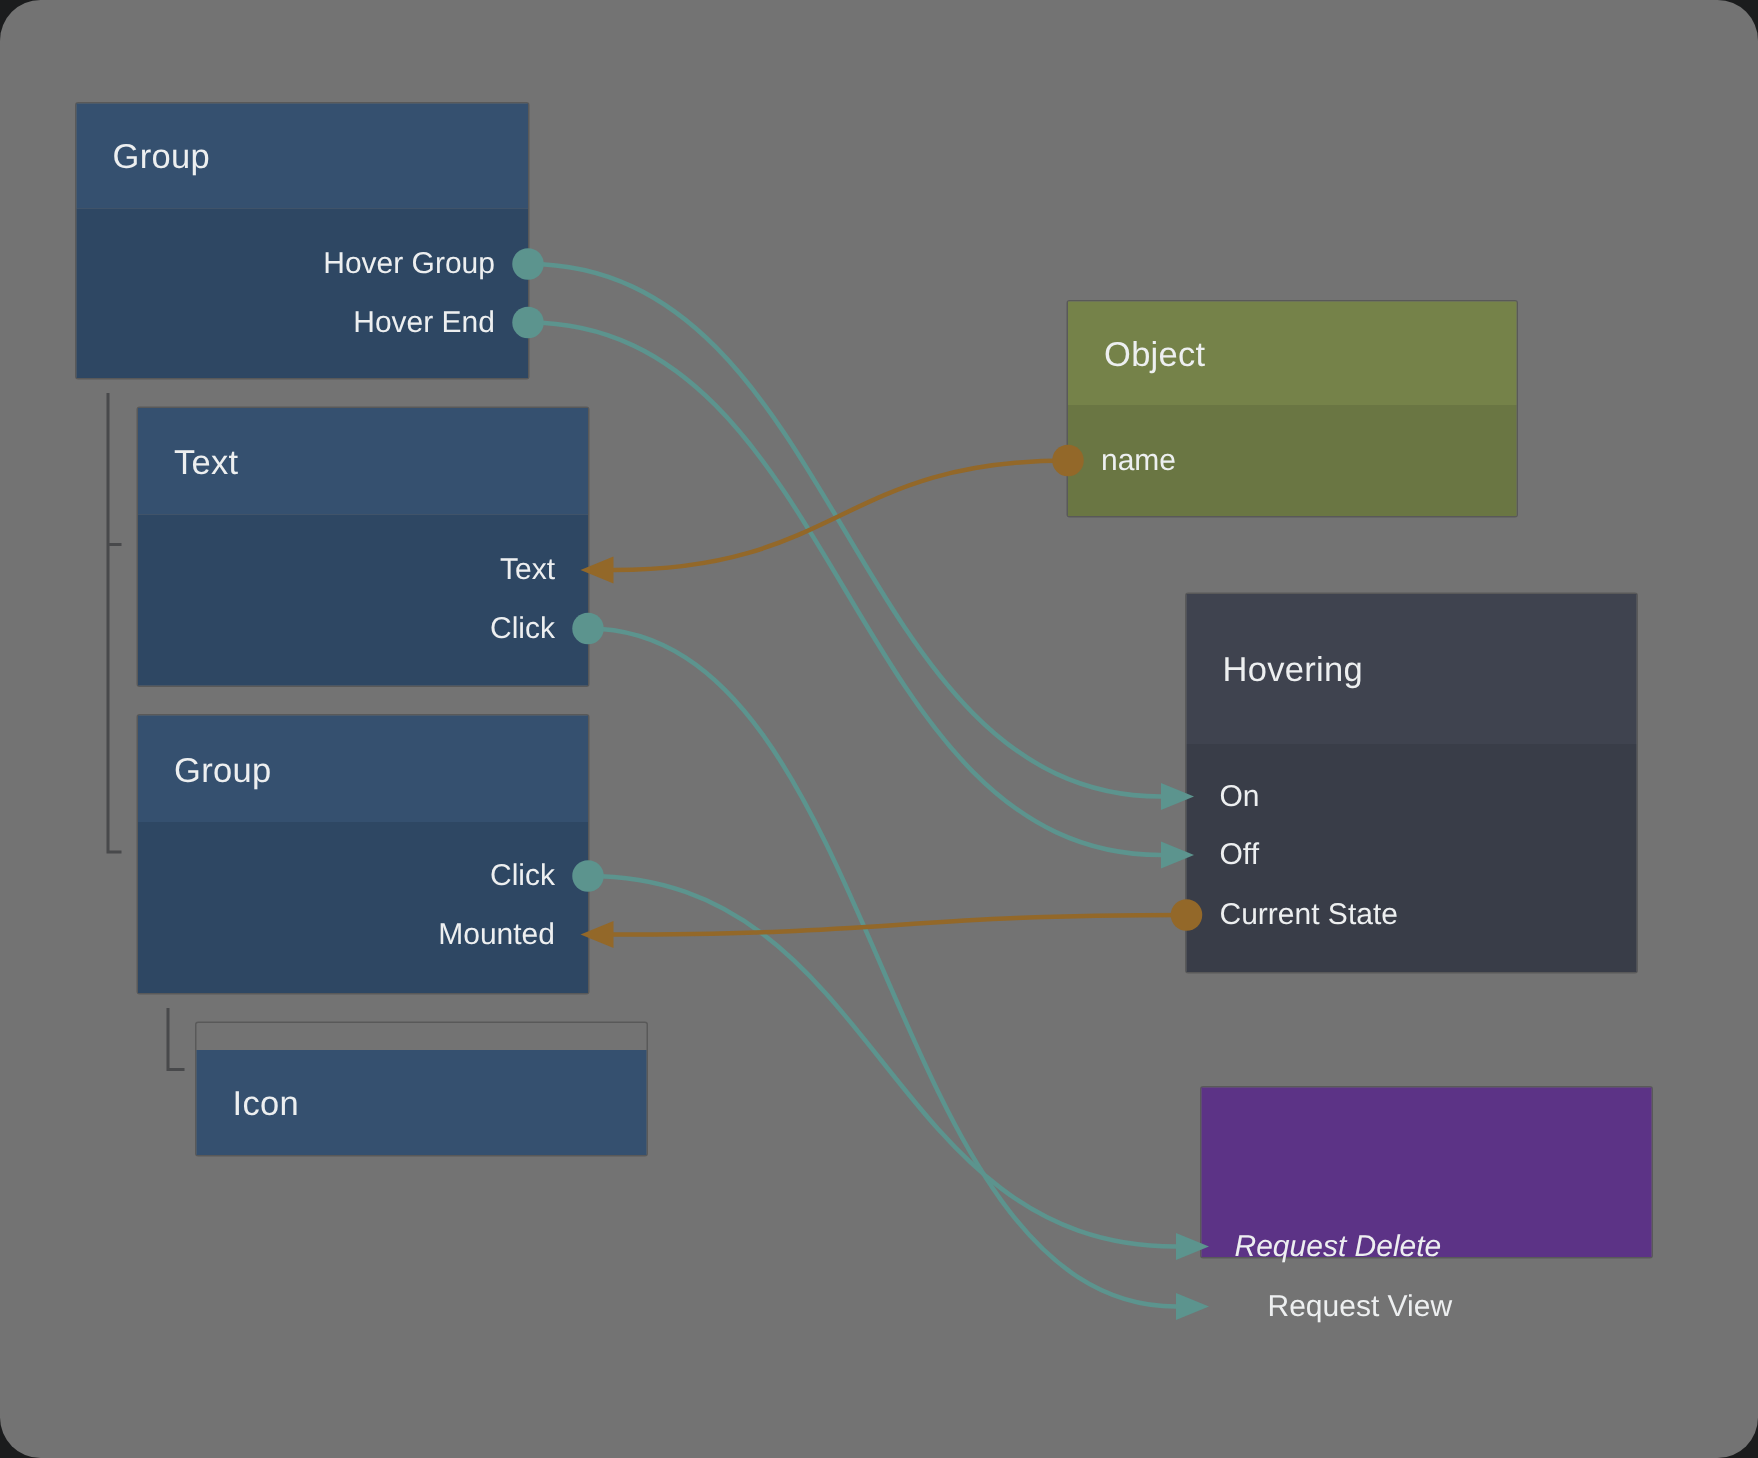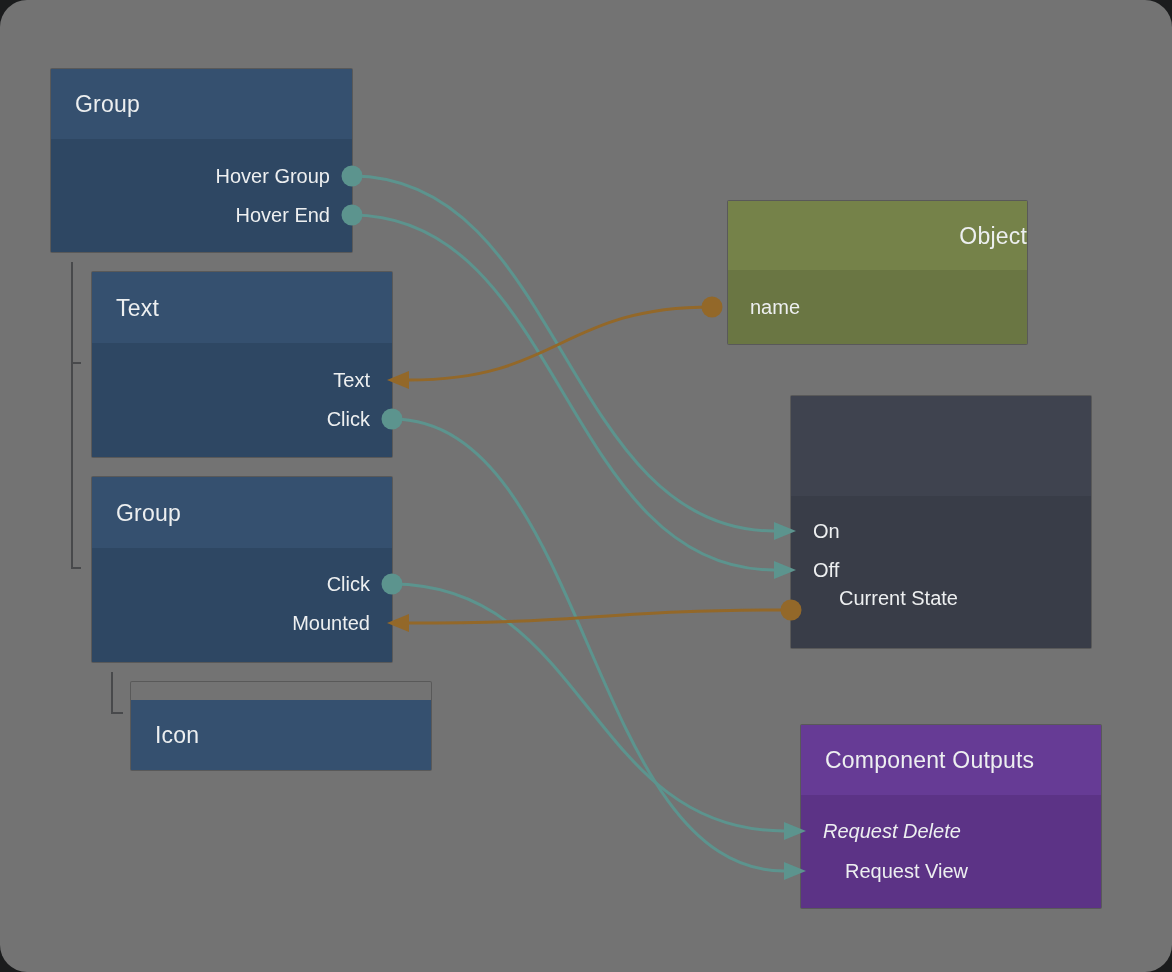--- a/index.html
+++ b/index.html
@@ -66,39 +66,37 @@
         </div>
         <div class="node-body" style="height: 114px; background: rgb(46, 71, 99);"></div>
         <div class="port-label right" style="top: 92px;">Click</div>
         <div class="port-label right" style="top: 131px;">Mounted</div>
       </div>
       <div class="node" style="left: 131px; top: 682px; width: 300px;">
         <div class="node-header" style="height: 70px; background: rgb(53, 80, 111); margin-top: 18px;">
           <div class="node-title">Icon</div>
         </div>
       </div>
-      <div class="node" style="left: 728px; top: 201px; width: 299px; text-align: right;">
+      <div class="node" style="left: 712px; top: 201px; width: 299px;">
         <div class="node-header" style="height: 69px; background: rgb(117, 130, 73);">
           <div class="node-title">Object</div>
         </div>
         <div class="node-body" style="height: 74px; background: rgb(106, 118, 67);"></div>
         <div class="port-label left" style="top: 91px;">name</div>
       </div>
       <div class="node" style="left: 791px; top: 396px; width: 300px;">
         <div class="node-header" style="height: 100px; background: rgb(63, 67, 79);">
+          <div class="node-title">Hovering</div>
         </div>
         <div class="node-body" style="height: 152px; background: rgb(57, 61, 72);"></div>
         <div class="port-label left" style="top: 120px;">On</div>
         <div class="port-label left" style="top: 159px;">Off</div>
-        <div class="port-label left" style="top: 187px; margin-left: 26px;">Current State</div>
+        <div class="port-label left" style="top: 199px;">Current State</div>
       </div>
       <div class="node" style="left: 801px; top: 725px; width: 300px;">
-        <div class="node-header" style="height: 70px; background: rgb(102, 59, 149);">
-          <div class="node-title">Component Outputs</div>
-        </div>
         <div class="node-body" style="height: 113px; background: rgb(92, 51, 134);"></div>
         <div class="port-label left" style="top: 91px; font-style: italic;">Request Delete</div>
         <div class="port-label left" style="top: 131px; margin-left: 22px;">Request View</div>
       </div>
     </div>
   <svg class="layer" id="wires" width="1172" height="972">
       <path d="M72 262 V568 H81 M72 363 H81" fill="none" stroke="#48494b" stroke-width="2"></path>
       <path d="M112 672 V713 H123" fill="none" stroke="#48494b" stroke-width="2"></path>
       <path d="M352 176 C563 176, 563 531, 774 531" fill="none" stroke="#5c948e" stroke-width="3" stroke-linecap="round"></path>
       <path d="M352 215 C563 215, 563 570, 774 570" fill="none" stroke="#5c948e" stroke-width="3" stroke-linecap="round"></path>

